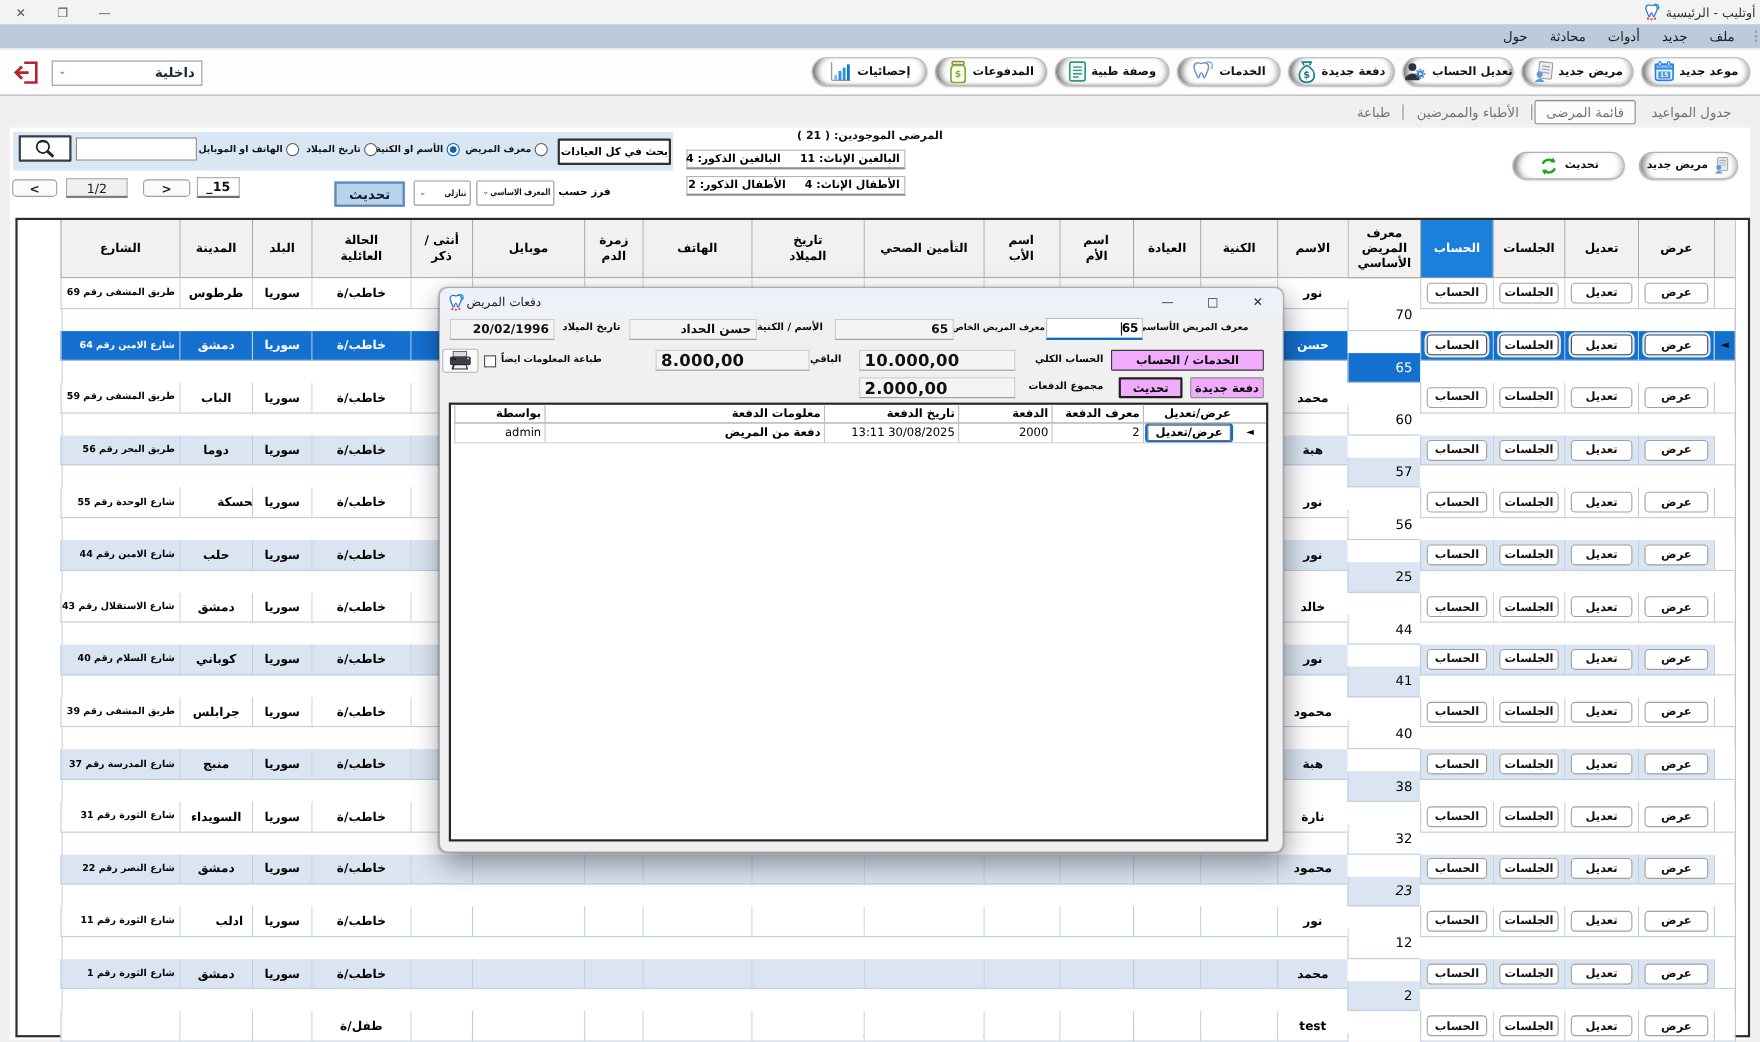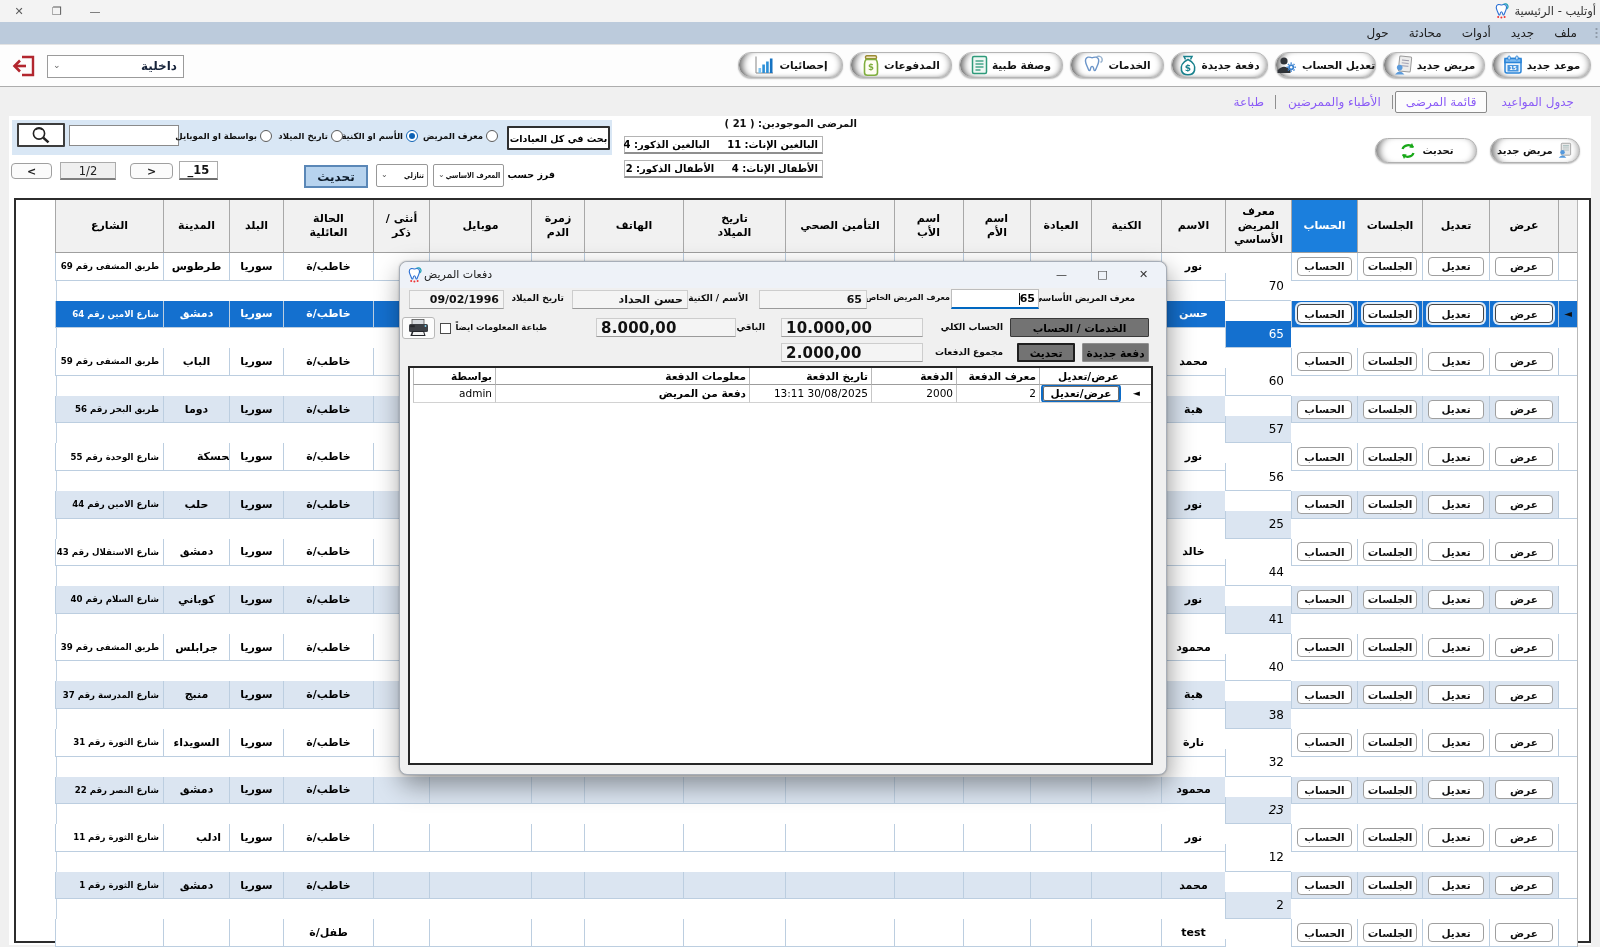--- a/index.html
+++ b/index.html
@@ -26,21 +26,21 @@
   .pill { height:26px; background:#fff; border:1px solid #b5b5b5; border-radius:13px; display:flex; align-items:center; justify-content:center; gap:4px; padding:0 6px; font-size:10.5px; font-weight:bold; color:#111; cursor:default; white-space:nowrap;
           box-shadow: inset 8px 0 7px -5px rgba(0,0,0,.62), inset -6px 0 6px -5px rgba(0,0,0,.40), inset 0 -3px 4px -3px rgba(0,0,0,.25), 0 1px 1.5px rgba(0,0,0,.25); }
   .pill svg { flex:0 0 auto; }
   .tb-left { position:absolute; top:6px; left:12px; height:30px; display:flex; align-items:center; gap:10px; direction:ltr; }
   .exit-ic { width:25px; height:22px; }
   .combo { position:relative; width:137px; height:23px; background:#fff; border:1px solid #9b9b9b; font-size:12px; font-weight:bold; color:#16233a; display:flex; align-items:center; justify-content:flex-start; padding:0 6px; direction:rtl; }
   .combo .chev { position:absolute; left:5px; top:4px; color:#666; font-size:9px; font-weight:normal; }
 
   
   .tabstrip { position:absolute; top:88px; right:0; left:0; height:28px; background:#f0f0f0; display:flex; align-items:center; padding-right:14px; }
-  .tab { font-size:12px; color:#8b5cf6; padding:4px 12px; position:relative; cursor:default; white-space:nowrap; }
+  .tab { font-size:12px; color:#737373; padding:4px 12px; position:relative; cursor:default; white-space:nowrap; }
   .tab + .tab::after { content:""; position:absolute; right:0; top:4px; bottom:4px; width:1px; background:#8f8f8f; }
   .tab.sel { background:#fcfcfc; border:1px solid #8a8a8a; border-radius:2px; padding:3px 10px; margin:0 2px; z-index:2; }
   .tab.sel::after { display:none; }
 
   
   .content { position:absolute; top:116px; right:9px; left:9px; bottom:2px; background:#fff; }
 
   .bluebar { position:absolute; top:4px; left:3px; width:600px; height:35px; background:#d9e7f5; }
   .search-btn { position:absolute; top:3px; left:5px; width:48px; height:24px; background:#fff; border:2px solid #3d3d3d; border-radius:1px; display:flex; align-items:center; justify-content:center; }
   .search-input { position:absolute; top:5px; left:57px; width:110px; height:21px; background:#fff; border:1px solid #8a8a8a; }
@@ -99,21 +99,21 @@
   .dlg-title { position:absolute; top:0; right:0; left:0; height:26px; background:#eef2f8; border-radius:8px 8px 0 0; }
   .dlg-title .t { position:absolute; left:24px; top:6px; font-size:11px; color:#222; }
   .dlg-title .logo { position:absolute; left:8px; top:5px; }
   .dlg-ctrls { position:absolute; right:2px; top:0; height:26px; display:flex; direction:ltr; color:#333; }
   .dlg-ctrls span { width:41px; text-align:center; font-size:11px; line-height:26px; }
   .dlabel { position:absolute; font-size:9px; font-weight:bold; color:#0a0a0a; white-space:nowrap; }
   .dbox { position:absolute; height:19px; background:#f4f4f4; border:1px solid #cdcdcd; border-bottom:1px solid #9a9a9a; font-size:11px; white-space:nowrap; font-weight:bold; color:#111; display:flex; align-items:center; justify-content:flex-start; padding:0 4px; }
   .dbox.money { justify-content:flex-end; font-size:15px; letter-spacing:.2px; }
   .dinput .caret { width:1px; height:12px; background:#111; margin-left:1px; order:2; }
   .dinput { position:absolute; height:20px; background:#fff; border:1px solid #bdbdbd; border-bottom:2px solid #0067c0; font-size:11px; font-weight:bold; display:flex; align-items:center; justify-content:flex-start; padding:0 3px; }
-  .dbtn { position:absolute; height:19px; background:#737373; border:1px solid #3a3a3a; border-radius:1px; font-size:10.5px; white-space:nowrap; font-weight:bold; display:flex; align-items:center; justify-content:center; }
+  .dbtn { position:absolute; height:19px; background:#f0abfc; border:1px solid #3a3a3a; border-radius:1px; font-size:10.5px; white-space:nowrap; font-weight:bold; display:flex; align-items:center; justify-content:center; }
   .dbtn.thick { border:2px solid #1f1f1f; }
   .dbtn.lite { border:1px solid #8f8f8f; }
   .prn-btn { position:absolute; width:33px; height:22px; background:#fcfcfc; border:1px solid #b9b9b9; border-radius:3px; display:flex; align-items:center; justify-content:center; }
   .chk { position:absolute; width:11px; height:11px; background:#fff; border:1px solid #4b4b4b; }
 
   .paygrid { position:absolute; top:104px; right:13px; width:745px; height:399px; background:#fff; border:2px solid #262626; }
   .pg-row { display:flex; }
   .pg-row .c { flex:0 0 auto; border-left:1px solid #c7c7c7; display:flex; align-items:center; justify-content:flex-start; padding:0 3px; overflow:hidden; white-space:nowrap; }
   .pg-head .c { height:17px; font-size:10.5px; font-weight:bold; border-bottom:1px solid #9c9c9c; border-left:1px solid #b9b9b9; }
   .pg-body .c { height:17.5px; font-size:10.5px; border-bottom:1px solid #d2d2d2; }
@@ -304,21 +304,21 @@
           <div class="radio-item" style="right: 194px;">
             <span class="radio-dot on"></span>
             <span>الأسم او الكنية</span>
           </div>
           <div class="radio-item" style="right: 269px;">
             <span class="radio-dot"></span>
             <span>تاريخ الميلاد</span>
           </div>
           <div class="radio-item" style="right: 340px;">
             <span class="radio-dot"></span>
-            <span>بواسطة او الموبايل</span>
+            <span>الهاتف او الموبايل</span>
           </div>
         </div>
       <button class="search-all">بحث في كل العيادات</button>
     </div>
 
     <div class="counts-title">المرضى الموجودين: ( 21 )</div>
     <div class="count-box cb1">البالغين الإناث: 11     البالغين الذكور: 4</div>
     <div class="count-box cb2">الأطفال الإناث: 4     الأطفال الذكور: 2</div>
 
     <div class="pill2 pill-refresh">
@@ -918,21 +918,21 @@
     <div class="dlabel" style="top:31px; right:31px; font-size:8.5px; letter-spacing:-0.3px;">معرف المريض الأساسي</div>
     <div class="dinput" style="top:27px; right:127px; width:88px;">
         <span class="caret"></span>
         <span>65</span>
       </div>
     <div class="dlabel" style="top:31px; right:216px; font-size:8px; letter-spacing:-0.3px;">معرف المريض الخاص</div>
     <div class="dbox" style="top:28px; right:299px; width:108px;">65</div>
     <div class="dlabel" style="top:31px; right:418px;">الأسم / الكنية</div>
     <div class="dbox" style="top:28px; right:478px; width:116px;">حسن الحداد</div>
     <div class="dlabel" style="top:31px; right:602px;">تاريخ الميلاد</div>
-    <div class="dbox" style="top:28px; right:662px; width:95px;">09/02/1996</div>
+    <div class="dbox" style="top:28px; right:662px; width:95px;">20/02/1996</div>
 
     <button class="dbtn" style="top:56px; right:17px; width:139px;">الخدمات / الحساب</button>
     <div class="dlabel" style="top:60px; right:163px;">الحساب الكلي</div>
     <div class="dbox money" style="top:56px; right:243px; width:142px;">10.000,00</div>
     <div class="dlabel" style="top:60px; right:401px;">الباقي</div>
     <div class="dbox money" style="top:56px; right:430px; width:140px;">8.000,00</div>
     <div class="dlabel" style="top:60px; right:619px; font-size:8.5px;">طباعة المعلومات ايضاً</div>
     <div class="chk" style="top:61px; right:715px;"></div>
     <button class="prn-btn" style="top:55px; right:731px;">
       <svg width="24" height="18" viewBox="0 0 24 18">

